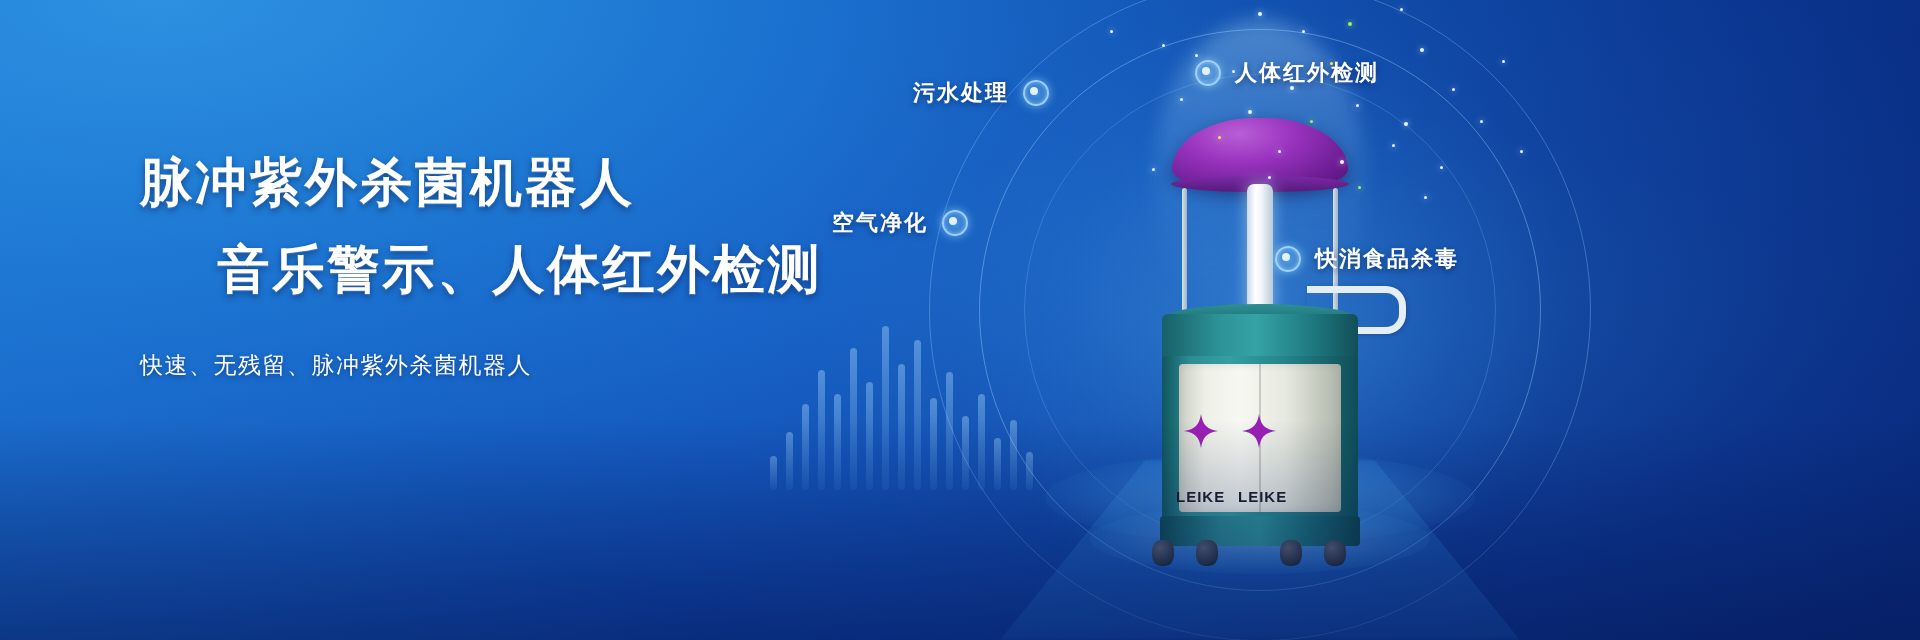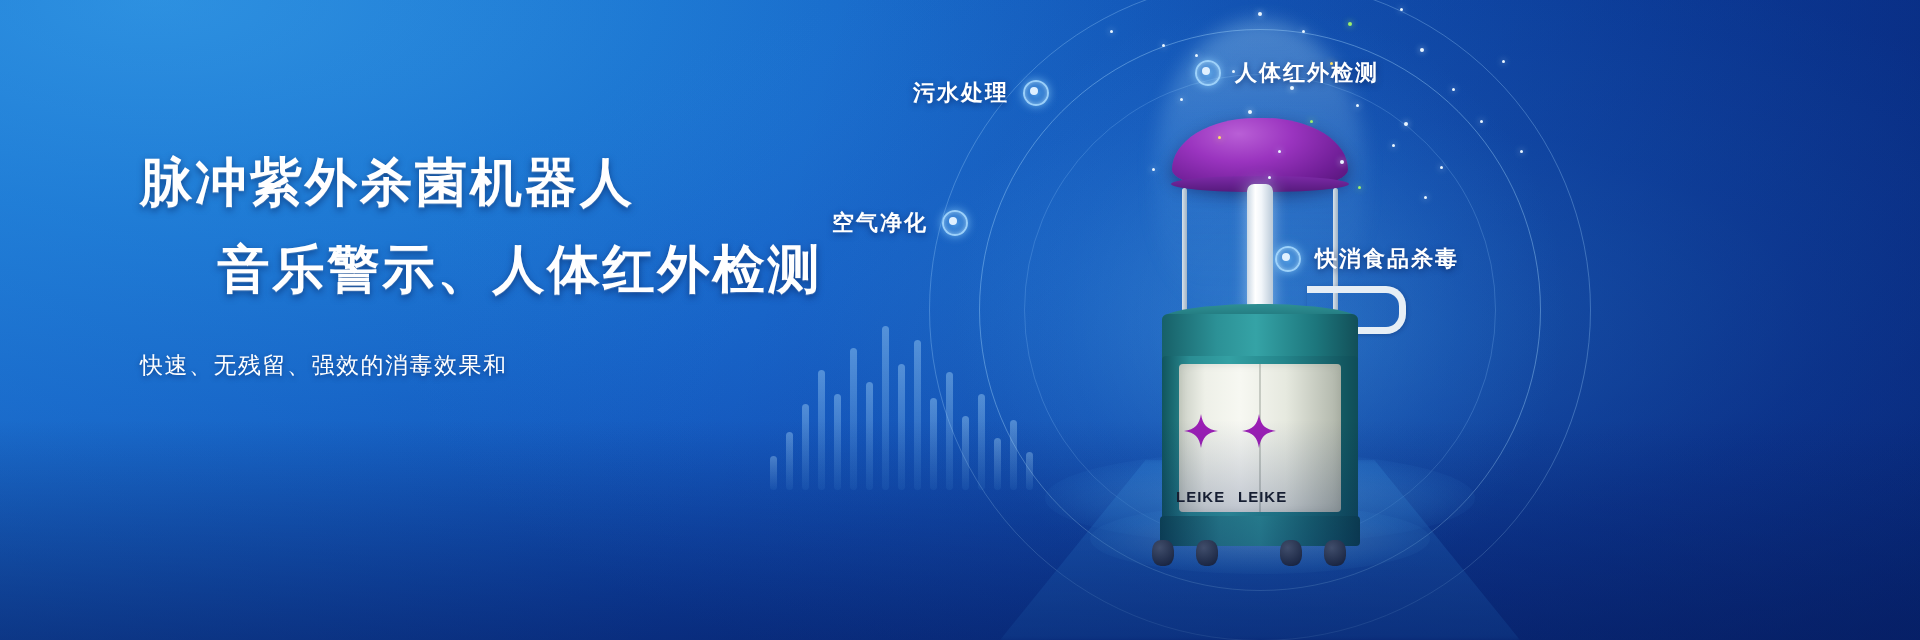--- a/index.html
+++ b/index.html
@@ -162,21 +162,21 @@
 <body>
 
 <div class="banner">
 
   <div class="wash-a"></div>
   <div class="wash-b"></div>
 
   <div class="copy">
     <div class="h-line">脉冲紫外杀菌机器人</div>
     <div class="h-line second">音乐警示、人体红外检测</div>
-    <div class="sub">快速、无残留、强效的消毒效果和</div>
+    <div class="sub">快速、无残留、脉冲紫外杀菌机器人</div>
   </div>
 
   <div class="waves" id="waveform">
       <i style="height: 34px;"></i>
       <i style="height: 58px;"></i>
       <i style="height: 86px;"></i>
       <i style="height: 120px;"></i>
       <i style="height: 96px;"></i>
       <i style="height: 142px;"></i>
       <i style="height: 108px;"></i>

